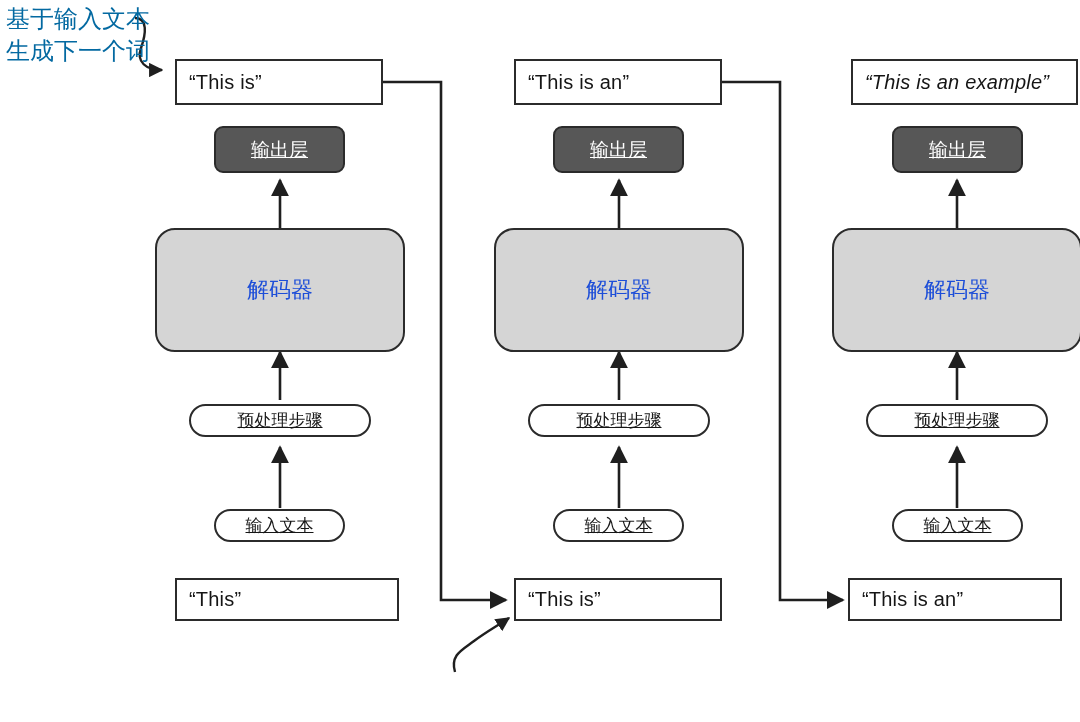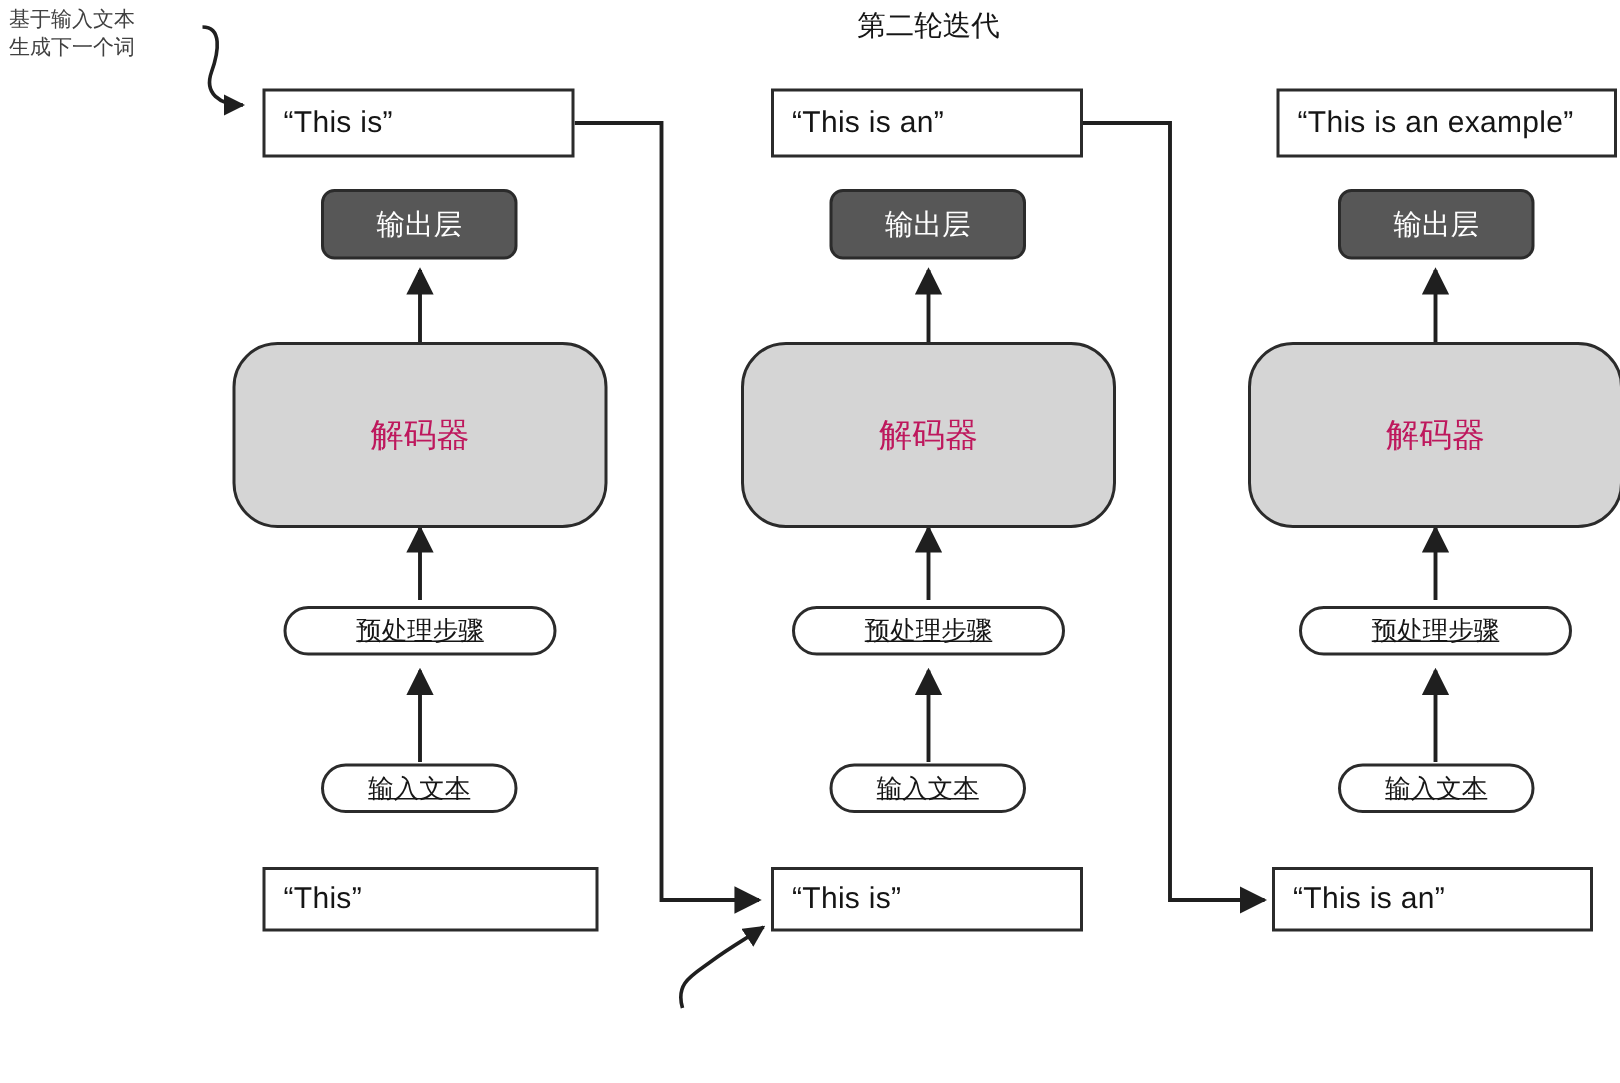--- a/index.html
+++ b/index.html
@@ -47,29 +47,30 @@
   }
   
   .dark-box {
     background: #575757;
     border: 2px solid #2b2b2b;
     border-radius: 9px;
     justify-content: center;
     color: #ffffff;
     font-size: 19px;
     font-family: "DejaVu Sans", sans-serif;
+    text-decoration: underline;
   }
   
   .decoder-box {
     background: #d5d5d5;
     border: 2px solid #2b2b2b;
-    border-radius: 30px;
+    border-radius: 20px;
     justify-content: center;
     font-size: 22px;
-    color: #be185d;
+    color: #1d4ed8;
     font-family: "DejaVu Sans", sans-serif;
   }
   
   .pill-box {
     background: #ffffff;
     border: 2px solid #2b2b2b;
     border-radius: 40px;
     justify-content: center;
     font-size: 17px;
     color: #161616;
@@ -79,23 +80,23 @@
   .col-title {
     position: absolute;
     font-size: 19px;
     color: #161616;
     text-align: center;
     font-family: "DejaVu Sans", sans-serif;
     white-space: nowrap;
   }
   .annotation {
     position: absolute;
-    font-size: 14px;
+    font-size: 24px;
     line-height: 1.33;
-    color: #404040;
+    color: #0369a1;
     font-family: "DejaVu Sans", sans-serif;
     white-space: pre-line;
   }
 </style>
 </head>
 <body>
 
 <div id="canvas">
 
   <svg class="svg-layer" viewBox="0 0 1080 722" xmlns="http://www.w3.org/2000/svg">
@@ -129,21 +130,20 @@
       <path d="M 135 18 C 148 18, 146 34, 141 48 C 136 62, 146 70, 162 70" stroke-width="2.4" marker-end="url(#arrow-sm)"></path>
 
       <path d="M 455 672 C 450 655, 462 650, 474 641 C 486 632, 497 626, 509 618" stroke-width="2.4" marker-end="url(#arrow-sm)"></path>
     </g>
   </svg>
 
   <div class="annotation" style="left:6px; top:4px;">基于输入文本
 生成下一个词</div>
 
 
-  <div class="col-title" style="left:519px; top:4px; width:200px;">第二轮迭代</div>
 
   <div class="node seq-box" style="left:175px; top:59px; width:208px; height:46px;">“This is”</div>
 
   <div class="node dark-box" style="left:214px; top:126px; width:131px; height:47px;">输出层</div>
 
   <div class="node decoder-box" style="left:155px; top:228px; width:250px; height:124px;">解码器</div>
 
   <div class="node pill-box" style="left:189px; top:404px; width:182px; height:33px;">预处理步骤</div>
 
   <div class="node pill-box" style="left:214px; top:509px; width:131px; height:33px;">输入文本</div>
@@ -155,21 +155,21 @@
   <div class="node dark-box" style="left:553px; top:126px; width:131px; height:47px;">输出层</div>
 
   <div class="node decoder-box" style="left:494px; top:228px; width:250px; height:124px;">解码器</div>
 
   <div class="node pill-box" style="left:528px; top:404px; width:182px; height:33px;">预处理步骤</div>
 
   <div class="node pill-box" style="left:553px; top:509px; width:131px; height:33px;">输入文本</div>
 
   <div class="node seq-box" style="left:514px; top:578px; width:208px; height:43px;">“This is”</div>
 
-  <div class="node seq-box" style="left:851px; top:59px; width:227px; height:46px;">“This is an example”</div>
+  <div class="node seq-box" style="left:851px; top:59px; width:227px; height:46px;font-style:italic;">“This is an example”</div>
 
   <div class="node dark-box" style="left:892px; top:126px; width:131px; height:47px;">输出层</div>
 
   <div class="node decoder-box" style="left:832px; top:228px; width:250px; height:124px;">解码器</div>
 
   <div class="node pill-box" style="left:866px; top:404px; width:182px; height:33px;">预处理步骤</div>
 
   <div class="node pill-box" style="left:892px; top:509px; width:131px; height:33px;">输入文本</div>
 
   <div class="node seq-box" style="left:848px; top:578px; width:214px; height:43px;">“This is an”</div>

